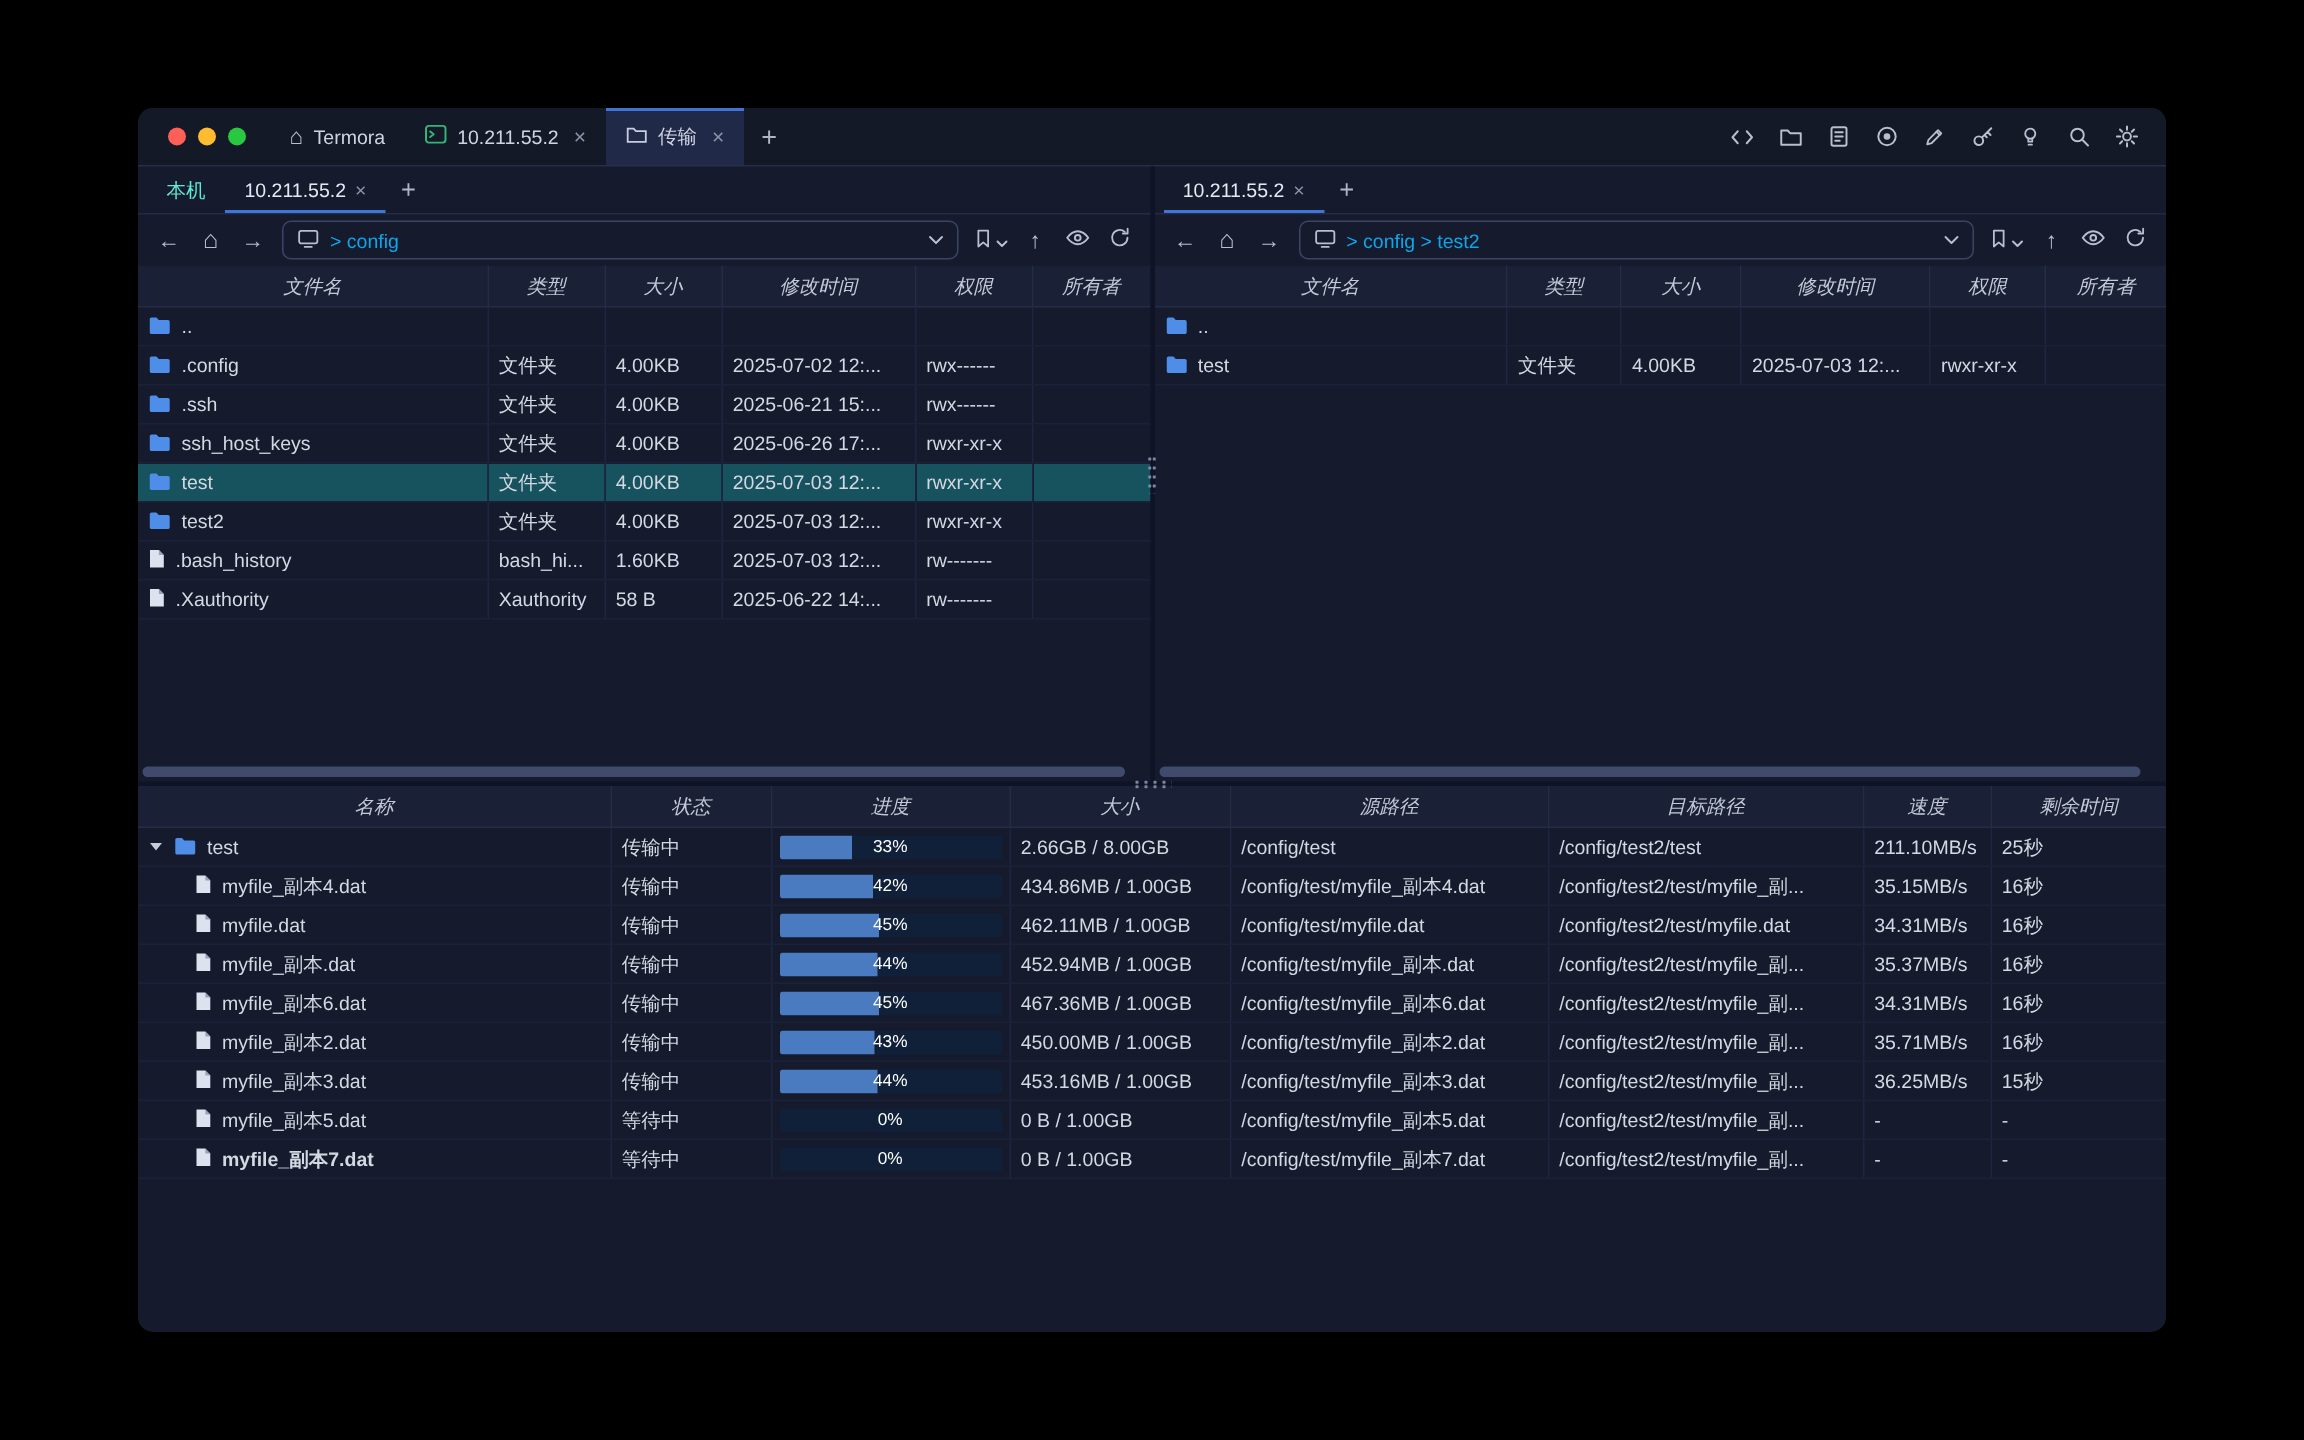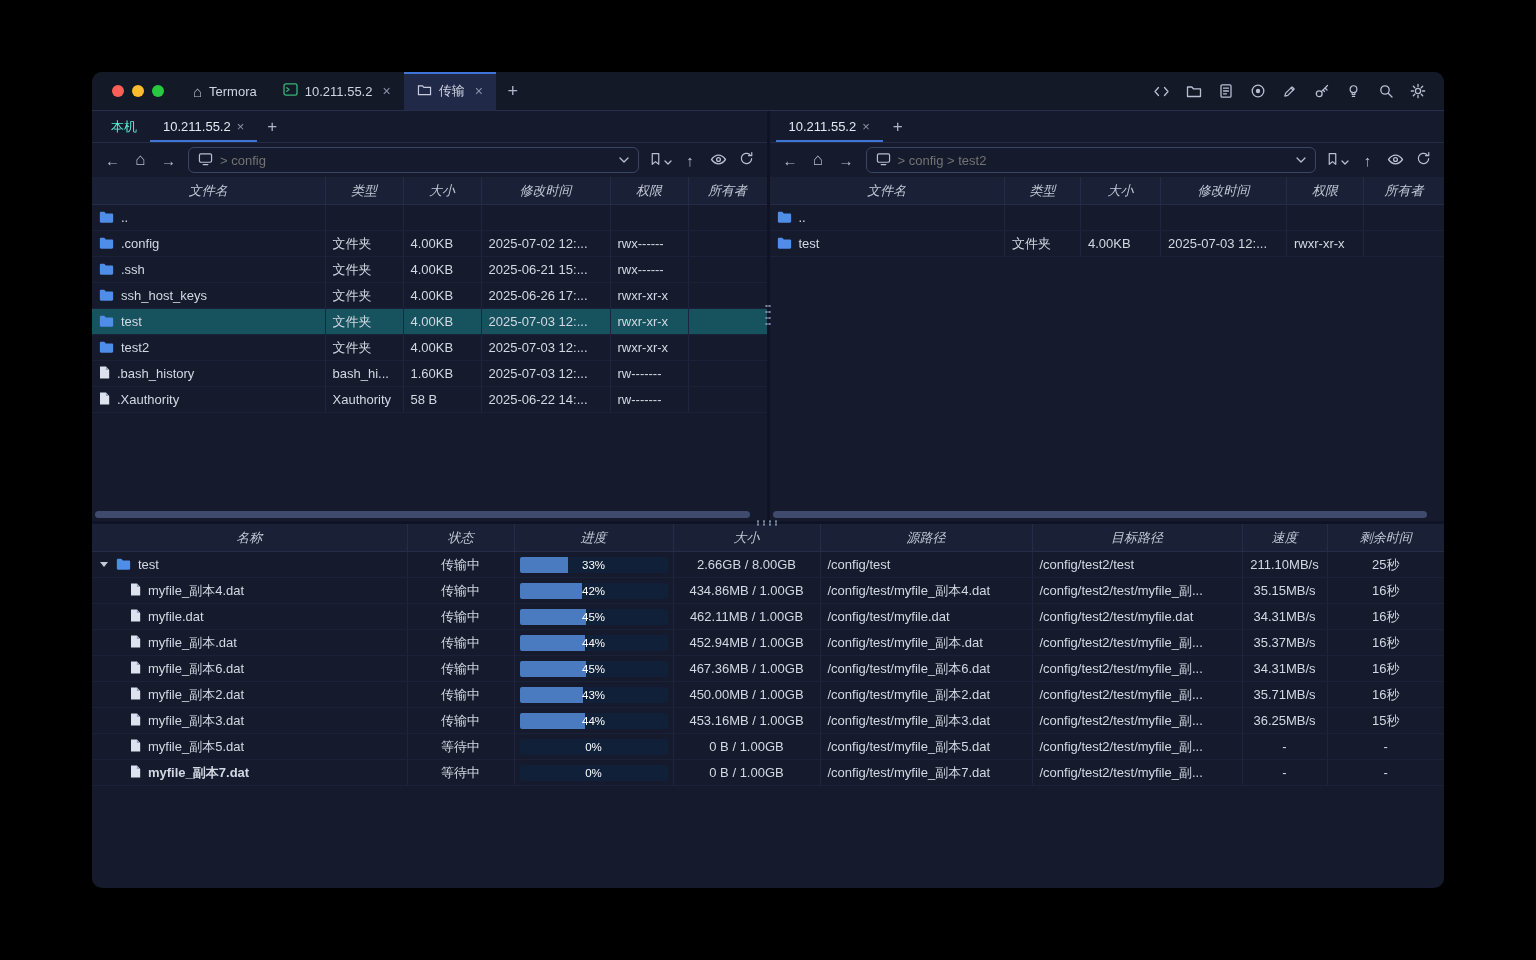--- a/index.html
+++ b/index.html
@@ -33,41 +33,41 @@
 
   .ptabs{height:31px;display:flex;align-items:stretch;border-bottom:1px solid #242b45;padding-left:6px;}
   .ptab{display:flex;align-items:center;gap:6px;padding:0 13px;color:#5eead4;}
   .ptab.active{box-shadow:inset 0 -2px 0 #3f74d8;color:#e4e8f0;}
   .ptab .close{font-size:13px;color:#8b93a8;line-height:1;}
   .pplus{width:30px;display:flex;align-items:center;justify-content:center;color:#aeb5c7;font-size:17px;}
 
   .navbar{height:34px;display:flex;align-items:center;gap:3px;padding:0 8px;}
   .nbtn{width:25px;height:25px;display:flex;align-items:center;justify-content:center;border-radius:5px;color:#b7bed0;font-size:15px;flex:none;}
   .crumb{flex:1;height:24px;border:1px solid #3a4466;border-radius:6px;display:flex;align-items:center;gap:7px;
-    padding:0 9px;color:#737373;min-width:0;margin:16px 4px;}
+    padding:0 9px;color:#0ea5e9;min-width:0;margin:16px 4px;}
   .crumb .ctext{white-space:nowrap;overflow:hidden;text-overflow:ellipsis;}
   .crumb .cend{margin-left:auto;display:flex;align-items:center;}
   .bkm{display:flex;align-items:center;gap:2px;padding:0 3px;height:25px;border-radius:5px;}
 
   
   table{width:100%;border-collapse:collapse;table-layout:fixed;font-size:13px;}
   thead th{height:25px;font-weight:normal;color:#c3c9d6;background:#1a2137;
     border-bottom:1px solid #252c47;border-right:1px solid #252c47;text-align:center;
     white-space:nowrap;overflow:hidden;font-style:italic;}
   thead th:last-child{border-right:none;margin-top:32px;}
   tbody td{height:25px;padding:0 7px;border-right:1px solid #1e2540;border-bottom:1px solid #1a2139;
     color:#d4d8e2;white-space:nowrap;overflow:hidden;text-overflow:ellipsis;}
   tbody td:last-child{border-right:none;}
   tr.sel td{background:#16535f;}
   .c-name .icon{display:inline-block;vertical-align:-1px;margin-right:7px;}
   .c-name .txt{vertical-align:0;}
 
   
   .transfer{flex:1;overflow:hidden;}
-  .c-status,.c-size,.c-speed,.c-eta{text-align:center;margin-left:48px;}
+  .c-status,.c-size,.c-speed,.c-eta{text-align:left;margin-left:48px;}
   .c-prog{padding:0 5px;}
   .bar{position:relative;height:16px;background:#0f2038;border-radius:2px;overflow:hidden;}
   .fill{position:absolute;left:0;top:0;bottom:0;background:#4a7bc0;}
   .pct{position:absolute;left:0;right:0;top:0;text-align:center;font-size:11.5px;color:#fff;line-height:16px;}
   .tri{display:inline-block;width:0;height:0;border-left:4px solid transparent;border-right:4px solid transparent;
     border-top:5px solid #c6cbd8;margin-right:8px;vertical-align:2px;}
 
   .hscroll{position:absolute;left:3px;right:10px;bottom:3px;height:7px;}
   .hthumb{height:100%;border-radius:4px;background:#3f4a6d;width:99%;}
 </style>

